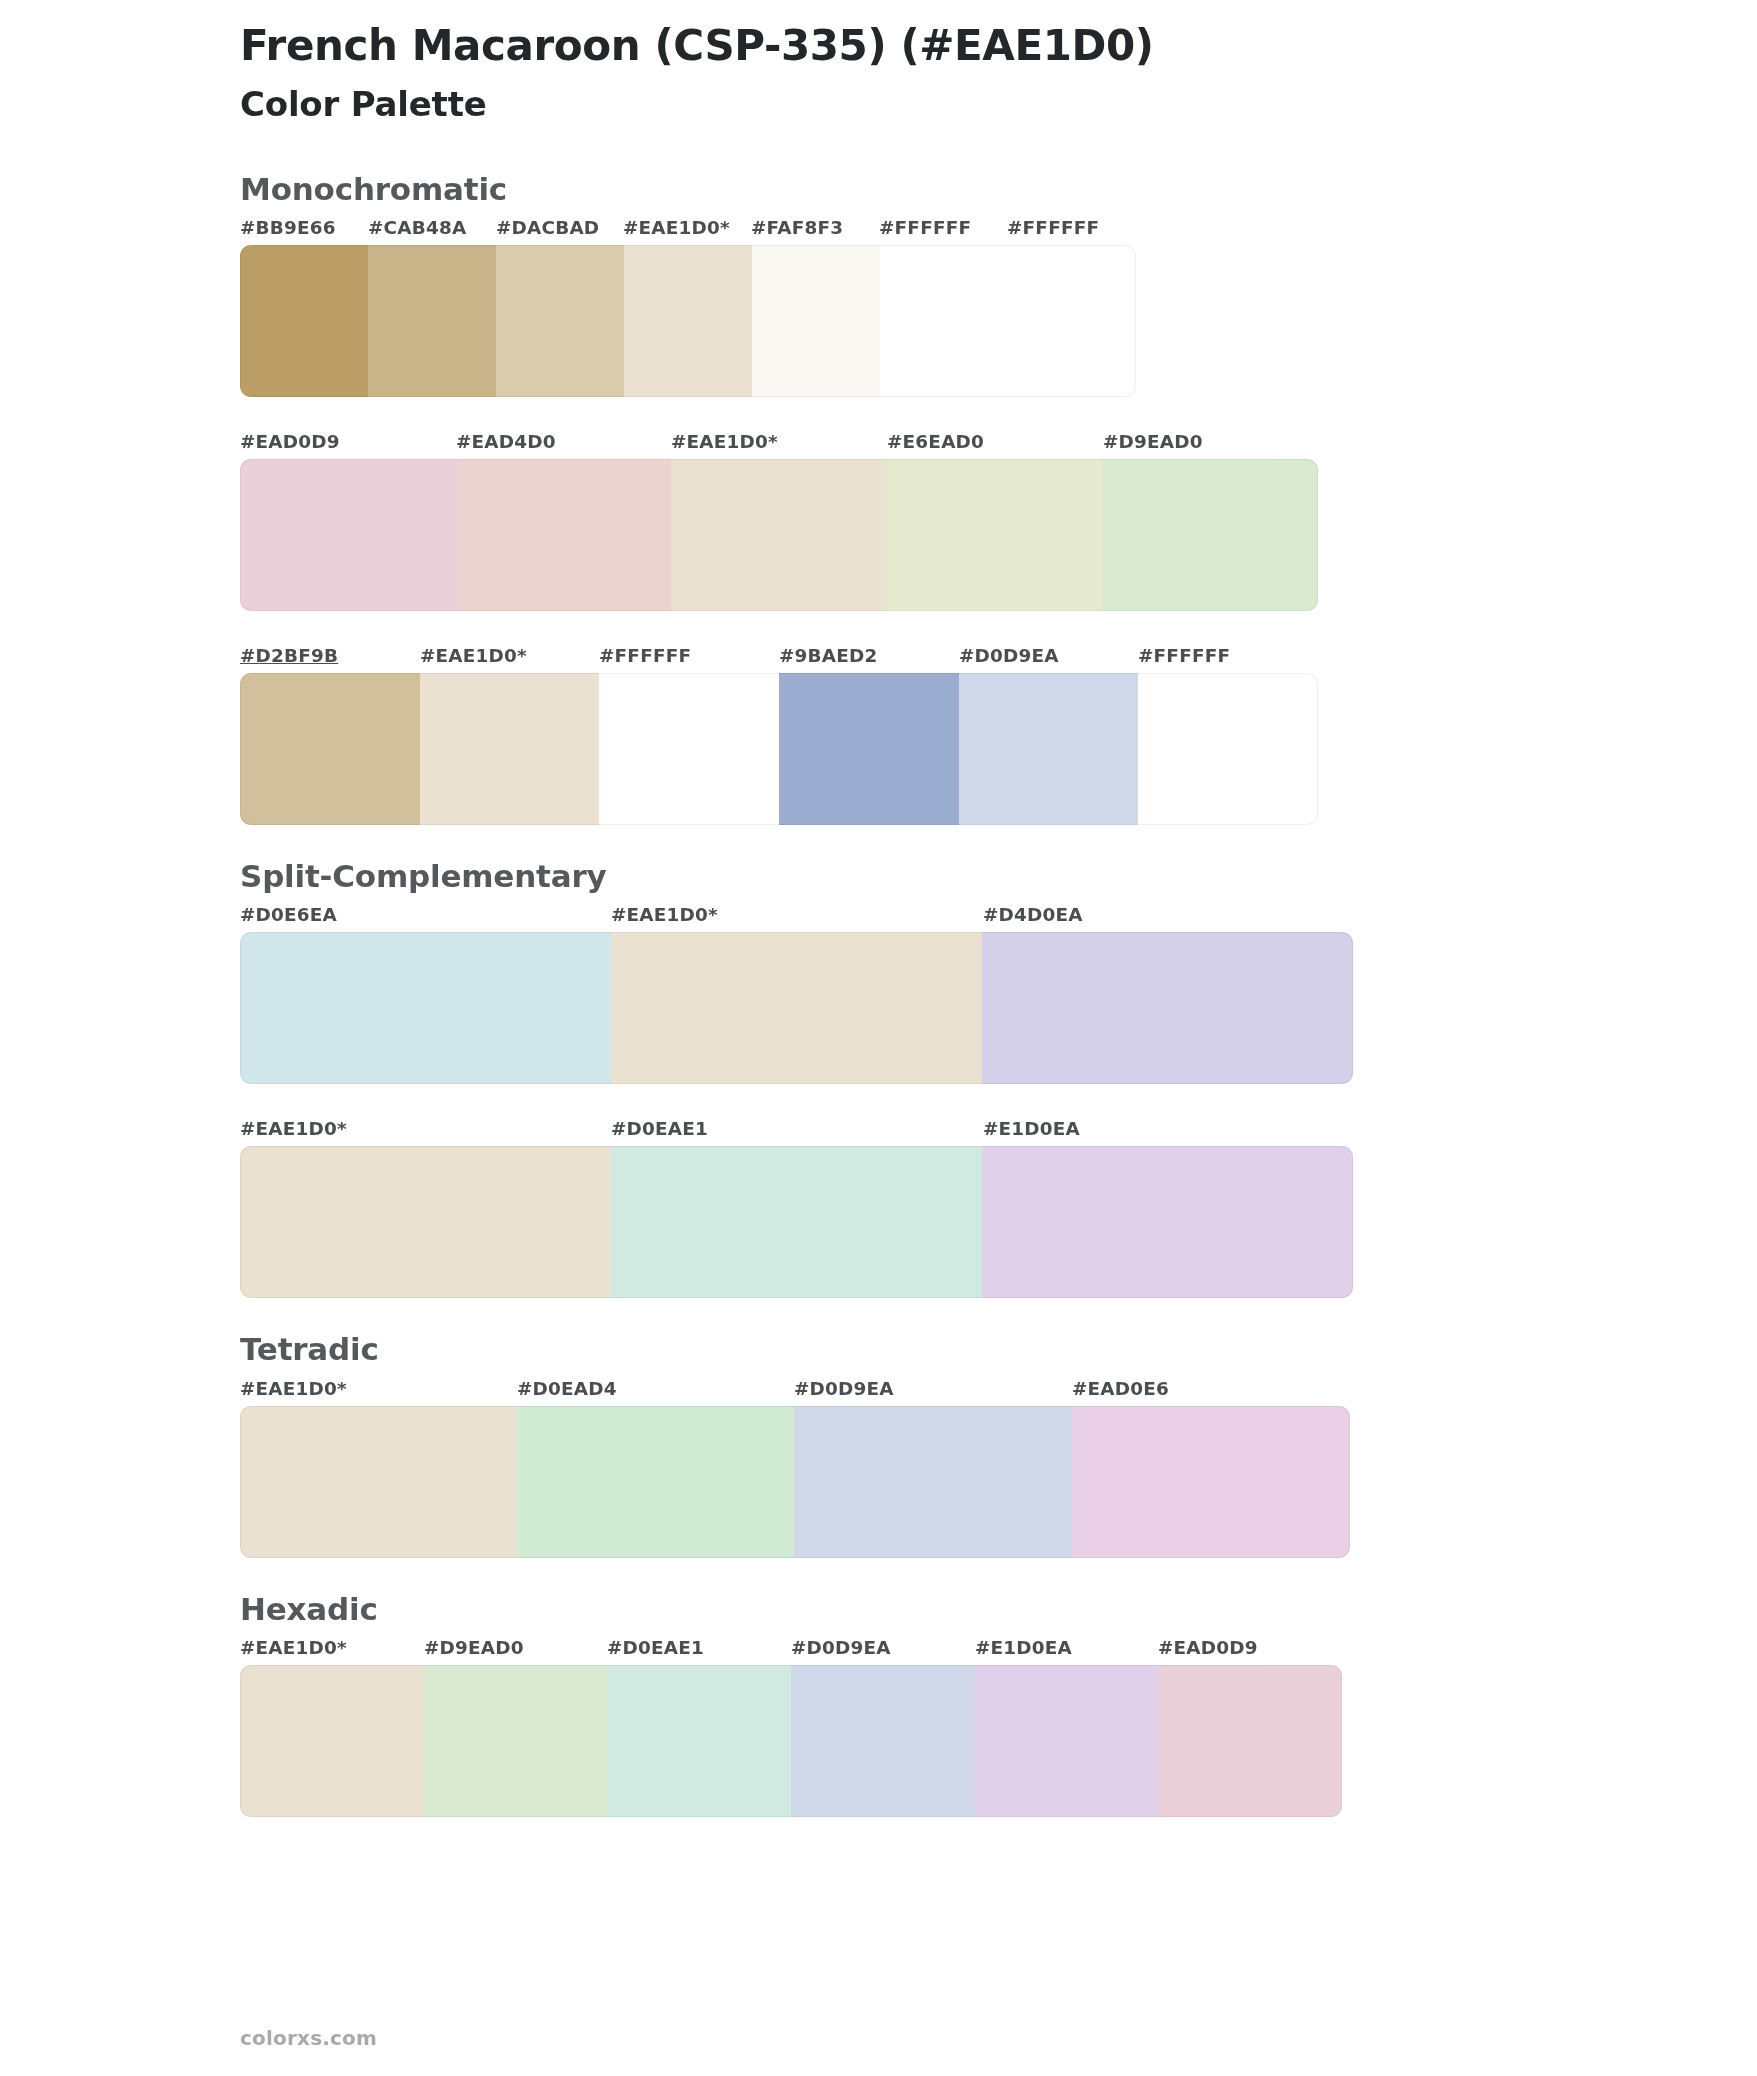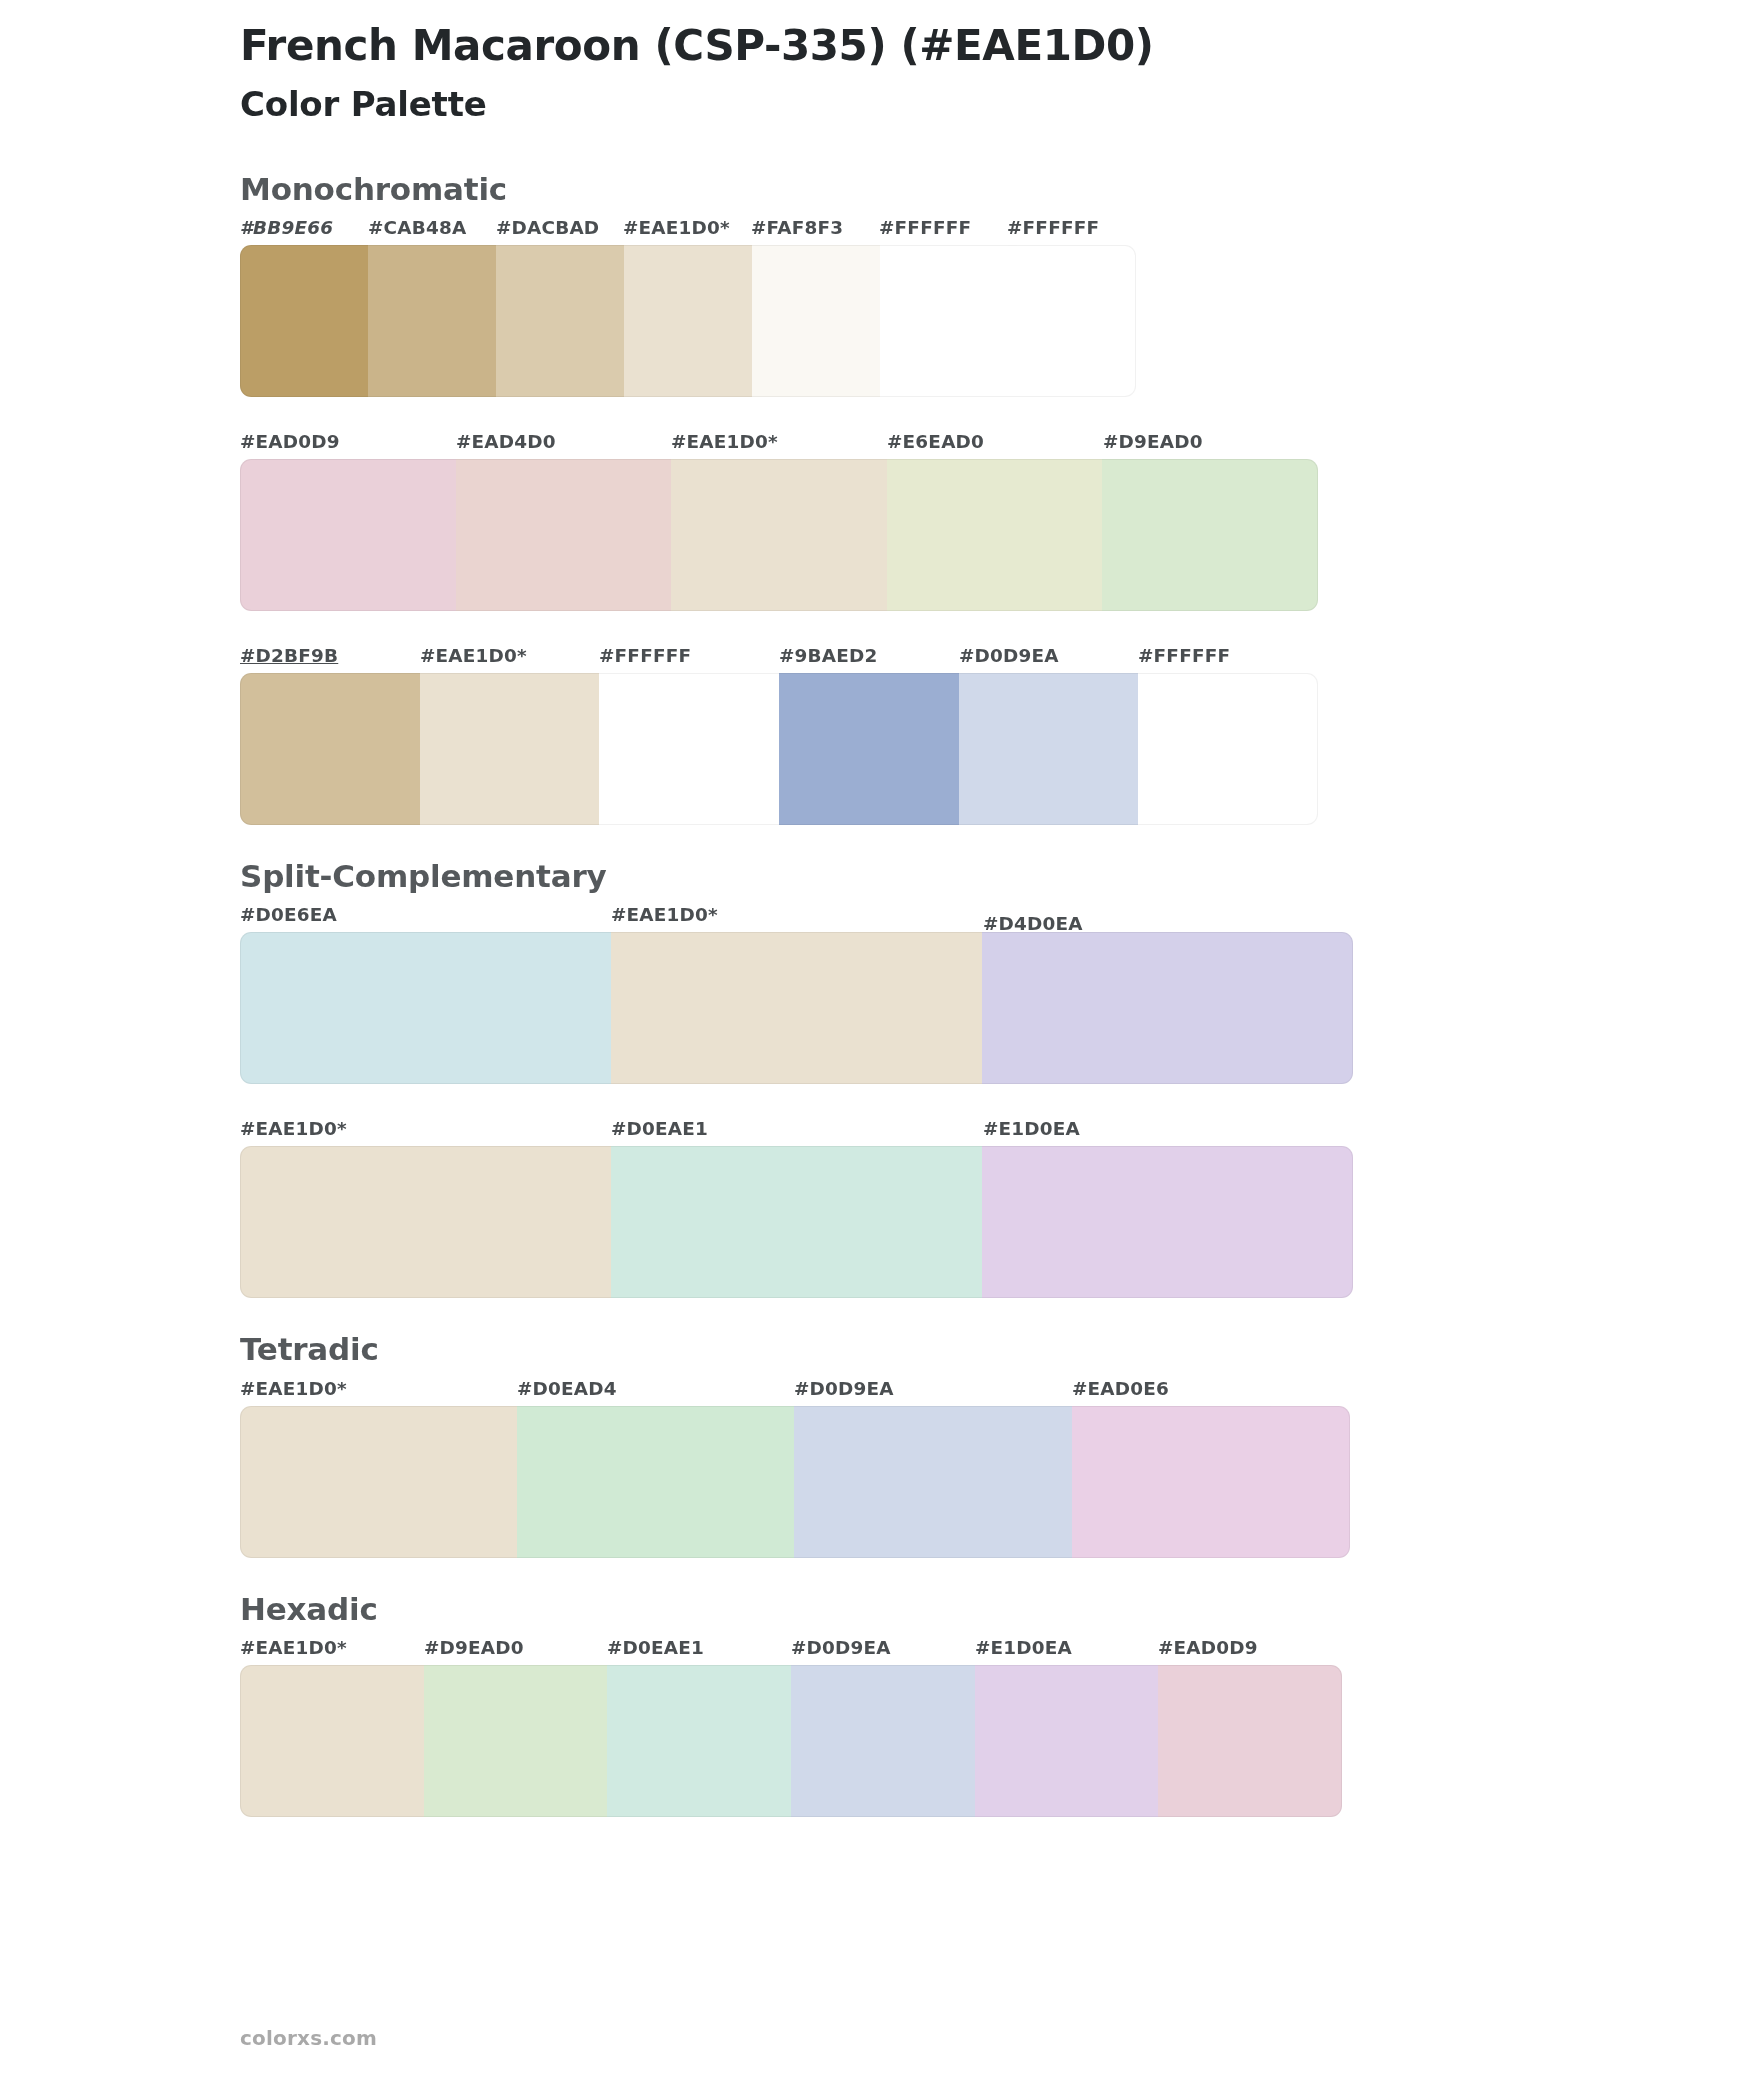--- a/index.html
+++ b/index.html
@@ -121,21 +121,21 @@
 
   <div class="header">
     <h1 class="page-title">French Macaroon (CSP-335) (#EAE1D0)</h1>
     <h2 class="page-subtitle">Color Palette</h2>
   </div>
 
   <div class="sections" id="sections-root">
       <div class="section">
         <div class="section-title">Monochromatic</div>
         <div class="labels-row">
-          <span class="swatch-label" style="left: 0px; font-style: italic;">#BB9E66</span>
+          <span class="swatch-label" style="left: 0px;">#BB9E66</span>
           <span class="swatch-label" style="left: 128px;">#CAB48A</span>
           <span class="swatch-label" style="left: 256px;">#DACBAD</span>
           <span class="swatch-label" style="left: 383px;">#EAE1D0*</span>
           <span class="swatch-label" style="left: 511px;">#FAF8F3</span>
           <span class="swatch-label" style="left: 639px;">#FFFFFF</span>
           <span class="swatch-label" style="left: 767px;">#FFFFFF</span>
         </div>
         <div class="swatch-row" style="width: 1078px;">
           <div class="swatch" style="width: 128px; background: rgb(187, 158, 102);"></div>
           <div class="swatch" style="width: 128px; background: rgb(202, 180, 138);"></div>
@@ -178,21 +178,21 @@
           <div class="swatch" style="width: 180px; background: rgb(155, 174, 210);"></div>
           <div class="swatch" style="width: 180px; background: rgb(208, 217, 234);"></div>
           <div class="swatch" style="width: 180px; background: rgb(255, 255, 255);"></div>
         </div>
       </div>
       <div class="section">
         <div class="section-title">Split-Complementary</div>
         <div class="labels-row">
           <span class="swatch-label" style="left: 0px;">#D0E6EA</span>
           <span class="swatch-label" style="left: 371px;">#EAE1D0*</span>
-          <span class="swatch-label" style="left: 743px; margin-top: 9px;">#D4D0EA</span>
+          <span class="swatch-label" style="left: 743px;">#D4D0EA</span>
         </div>
         <div class="swatch-row" style="width: 1114px;">
           <div class="swatch" style="width: 371px; background: rgb(208, 230, 234);"></div>
           <div class="swatch" style="width: 371px; background: rgb(234, 225, 208);"></div>
           <div class="swatch" style="width: 371px; background: rgb(212, 208, 234);"></div>
         </div>
       </div>
       <div class="section">
         <div class="labels-row">
           <span class="swatch-label" style="left: 0px;">#EAE1D0*</span>

